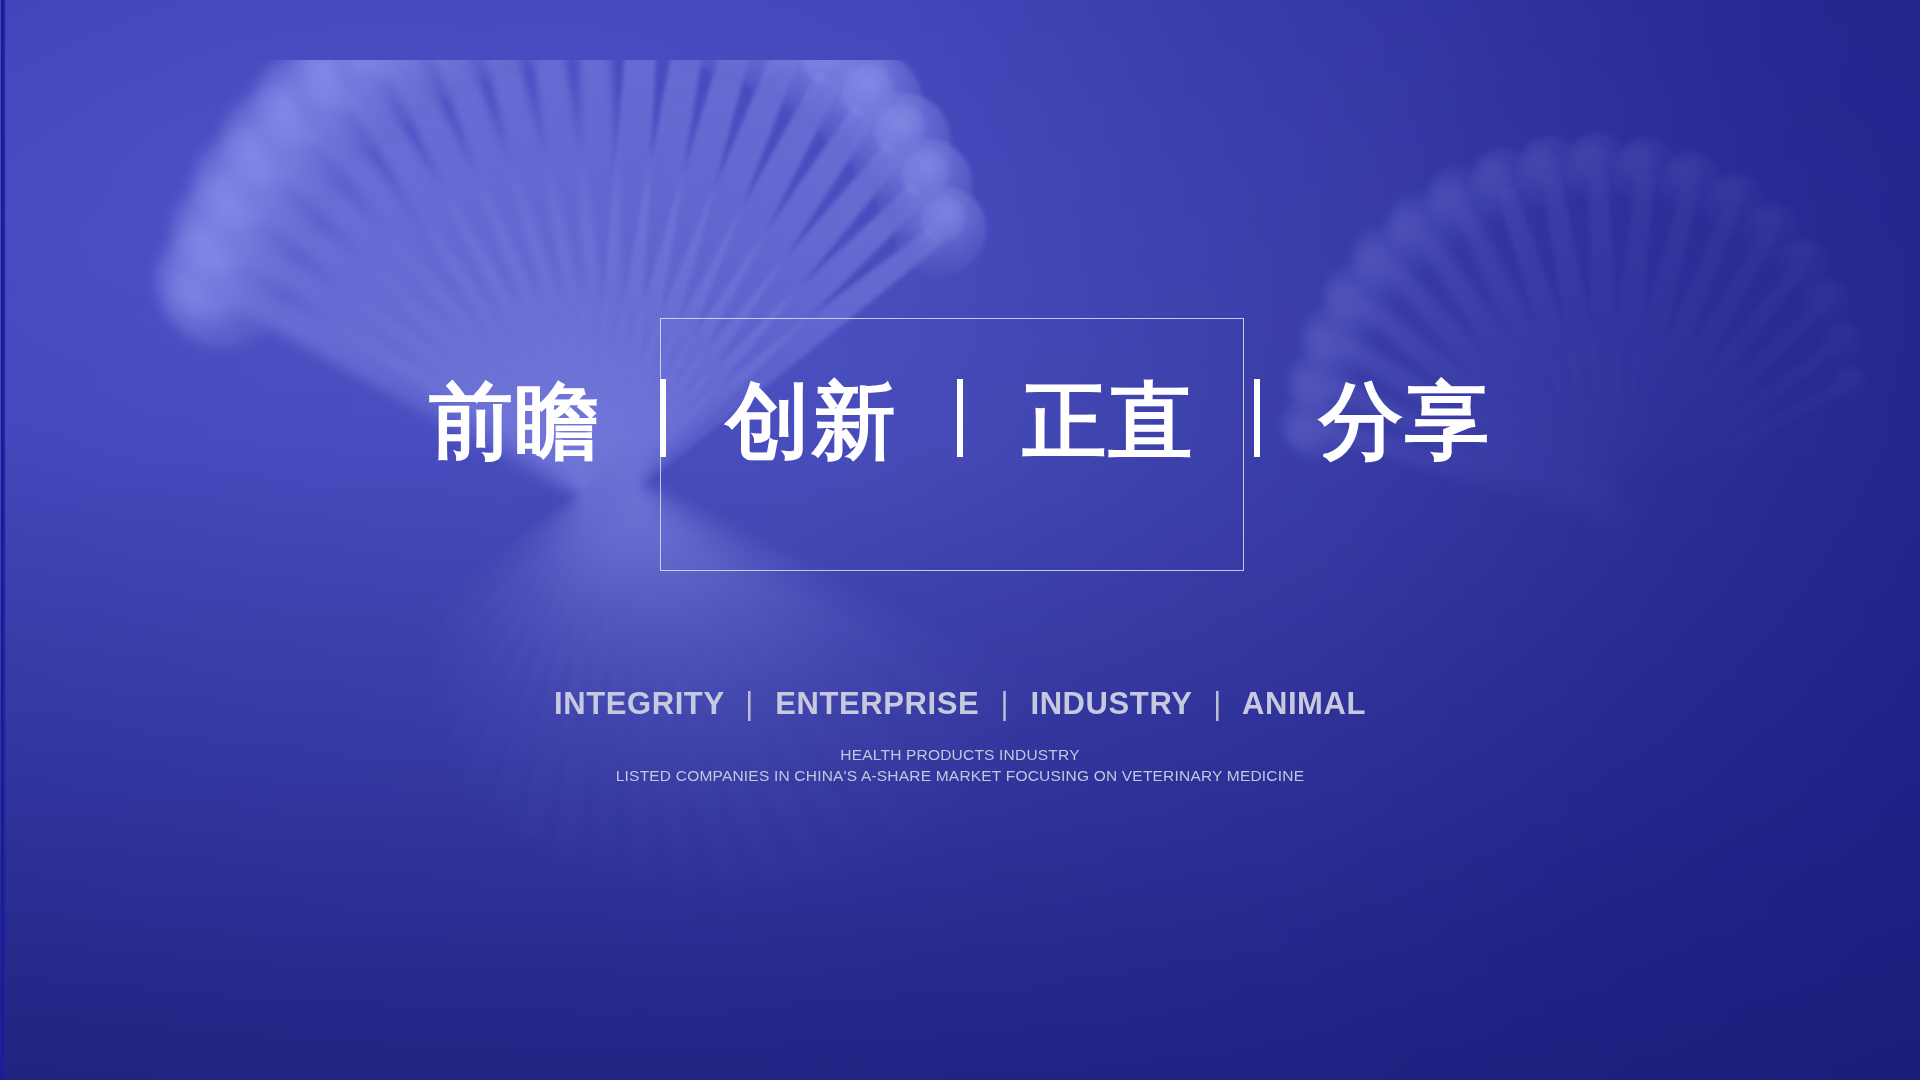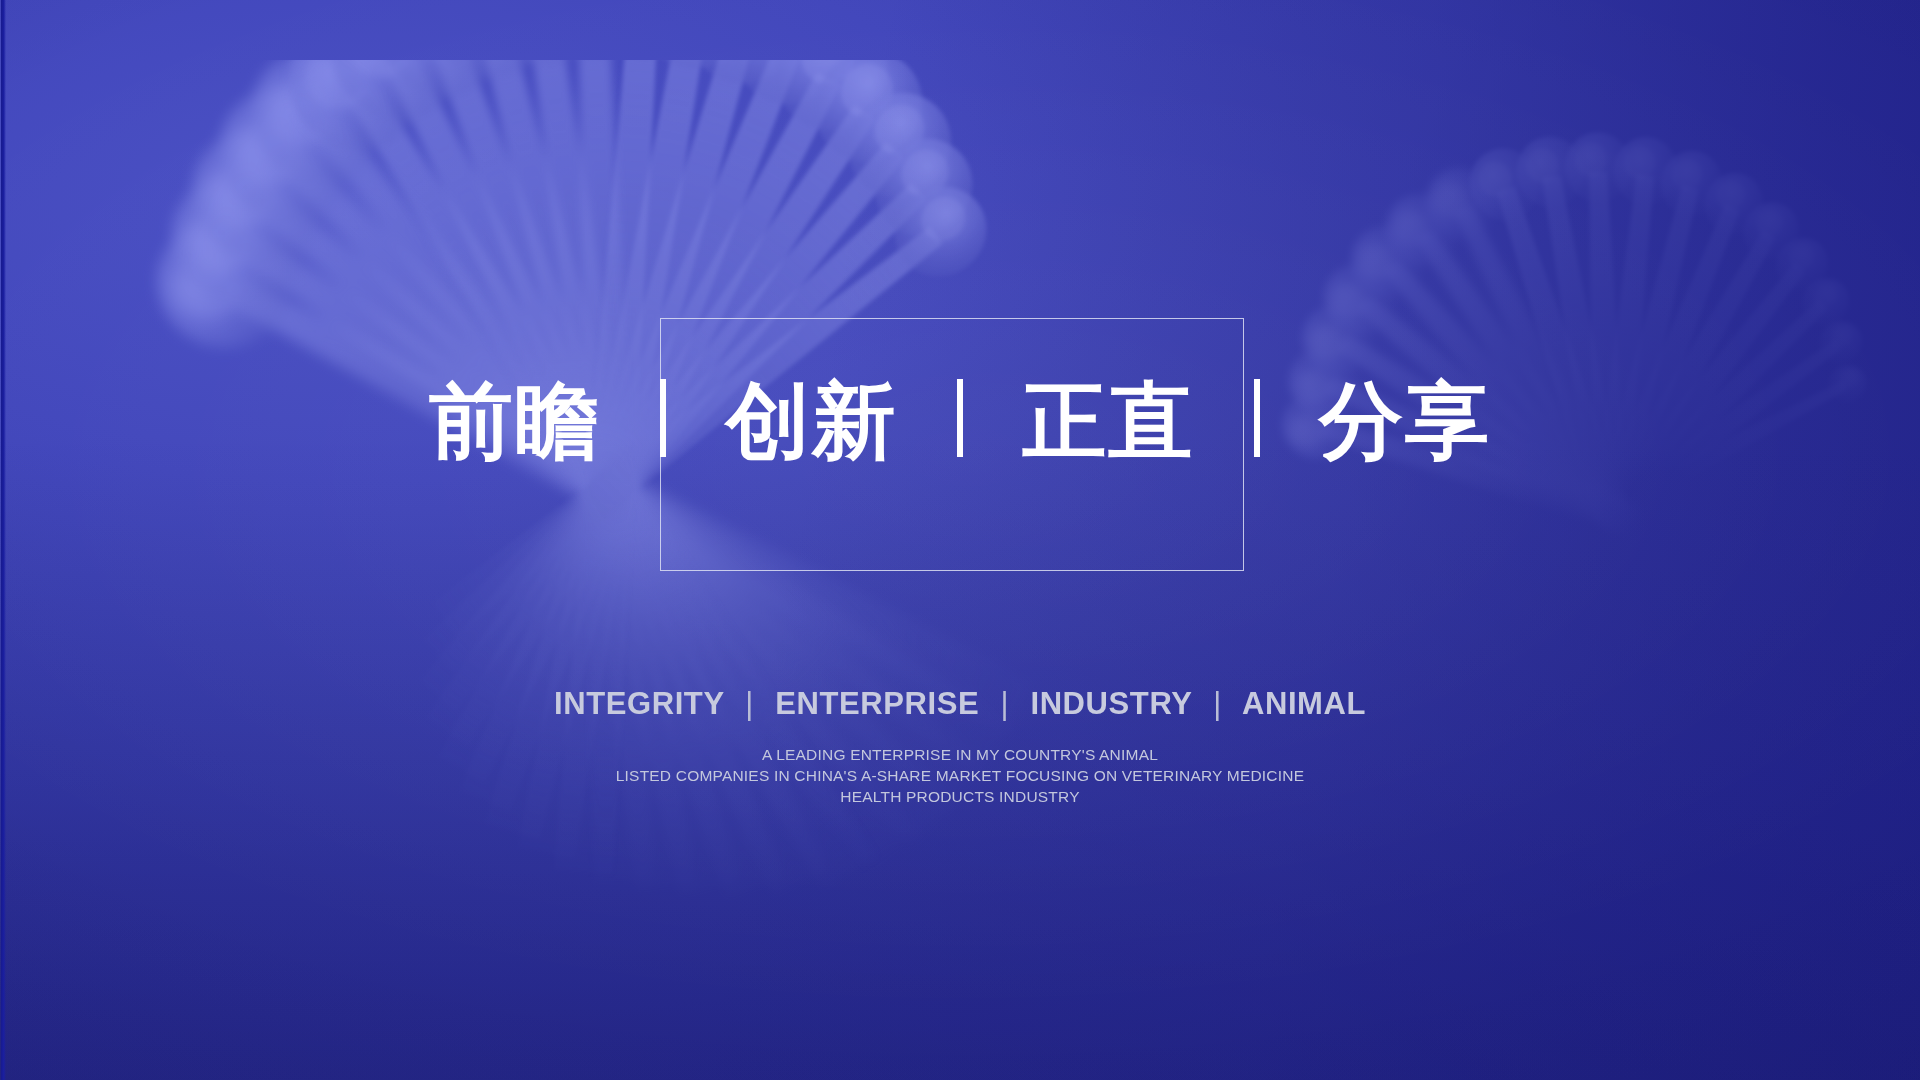--- a/index.html
+++ b/index.html
@@ -275,18 +275,17 @@
     <span>INTEGRITY</span>
     <span class="t-sep">|</span>
     <span>ENTERPRISE</span>
     <span class="t-sep">|</span>
     <span>INDUSTRY</span>
     <span class="t-sep">|</span>
     <span>ANIMAL</span>
   </div>
 
   <div class="descriptor">
-    <span class="dline">A LEADING ENTERPRISE IN MY COUNTRY'S ANIMAL</span>
+    <span class="dline">HEALTH PRODUCTS INDUSTRY</span>
     <span class="dline">LISTED COMPANIES IN CHINA'S A-SHARE MARKET FOCUSING ON VETERINARY MEDICINE</span>
-    <span class="dline">HEALTH PRODUCTS INDUSTRY</span>
   </div>
 
 </div>
 
 </body></html>

